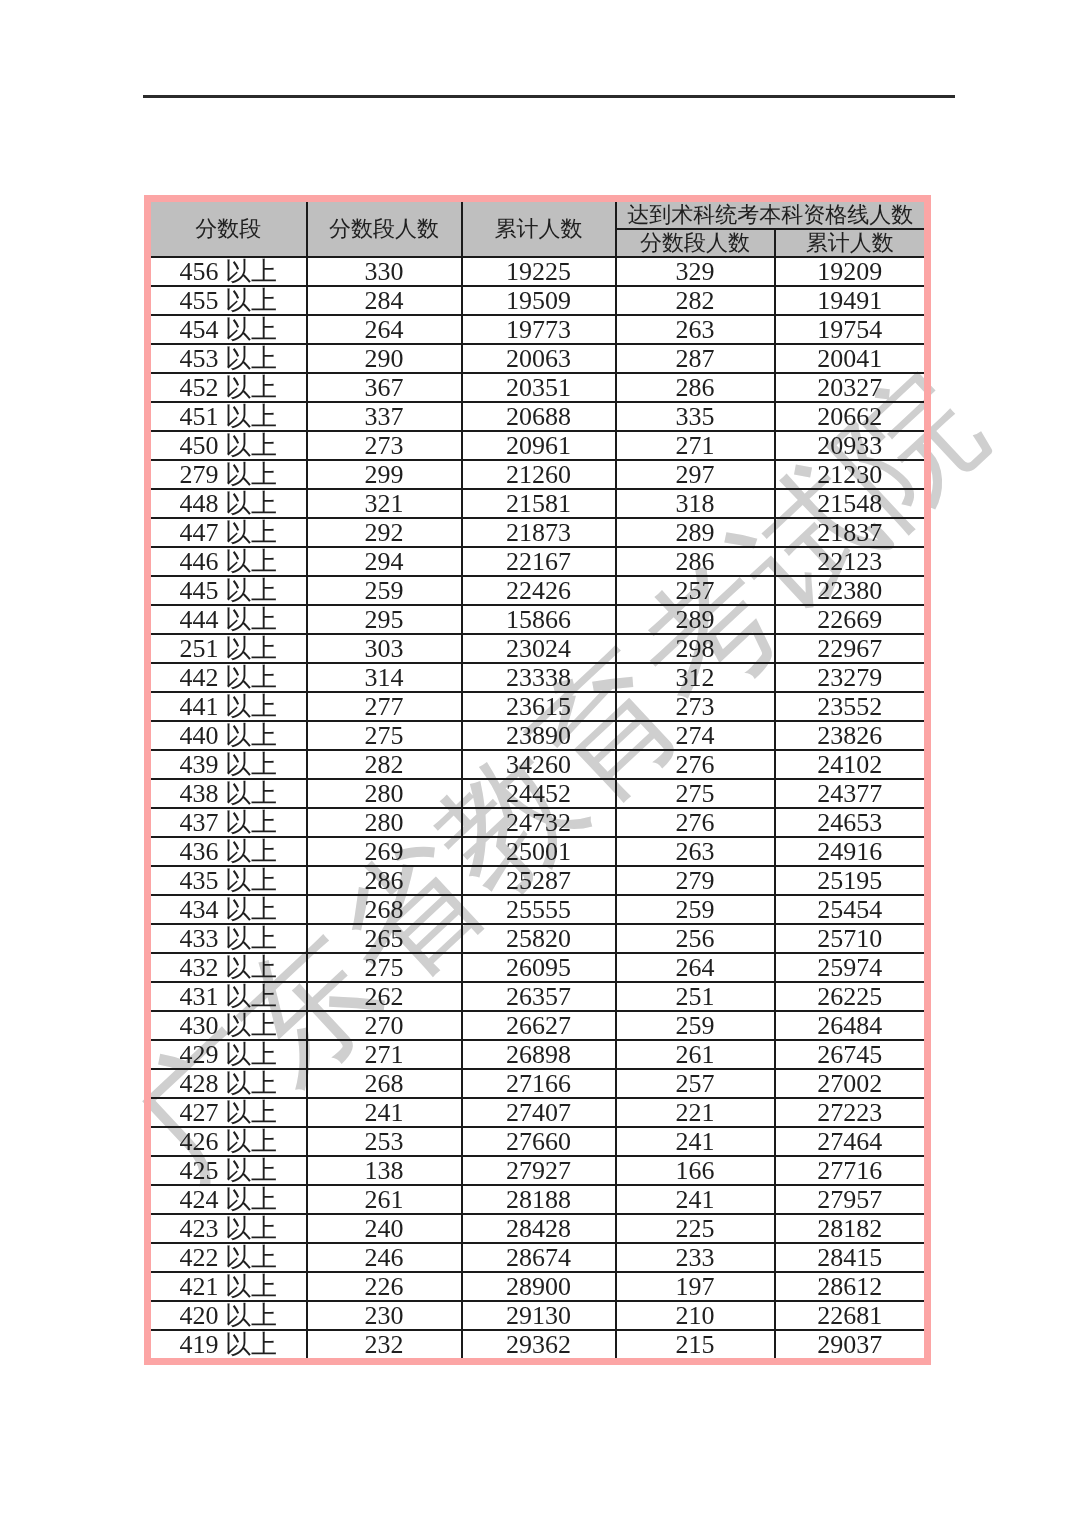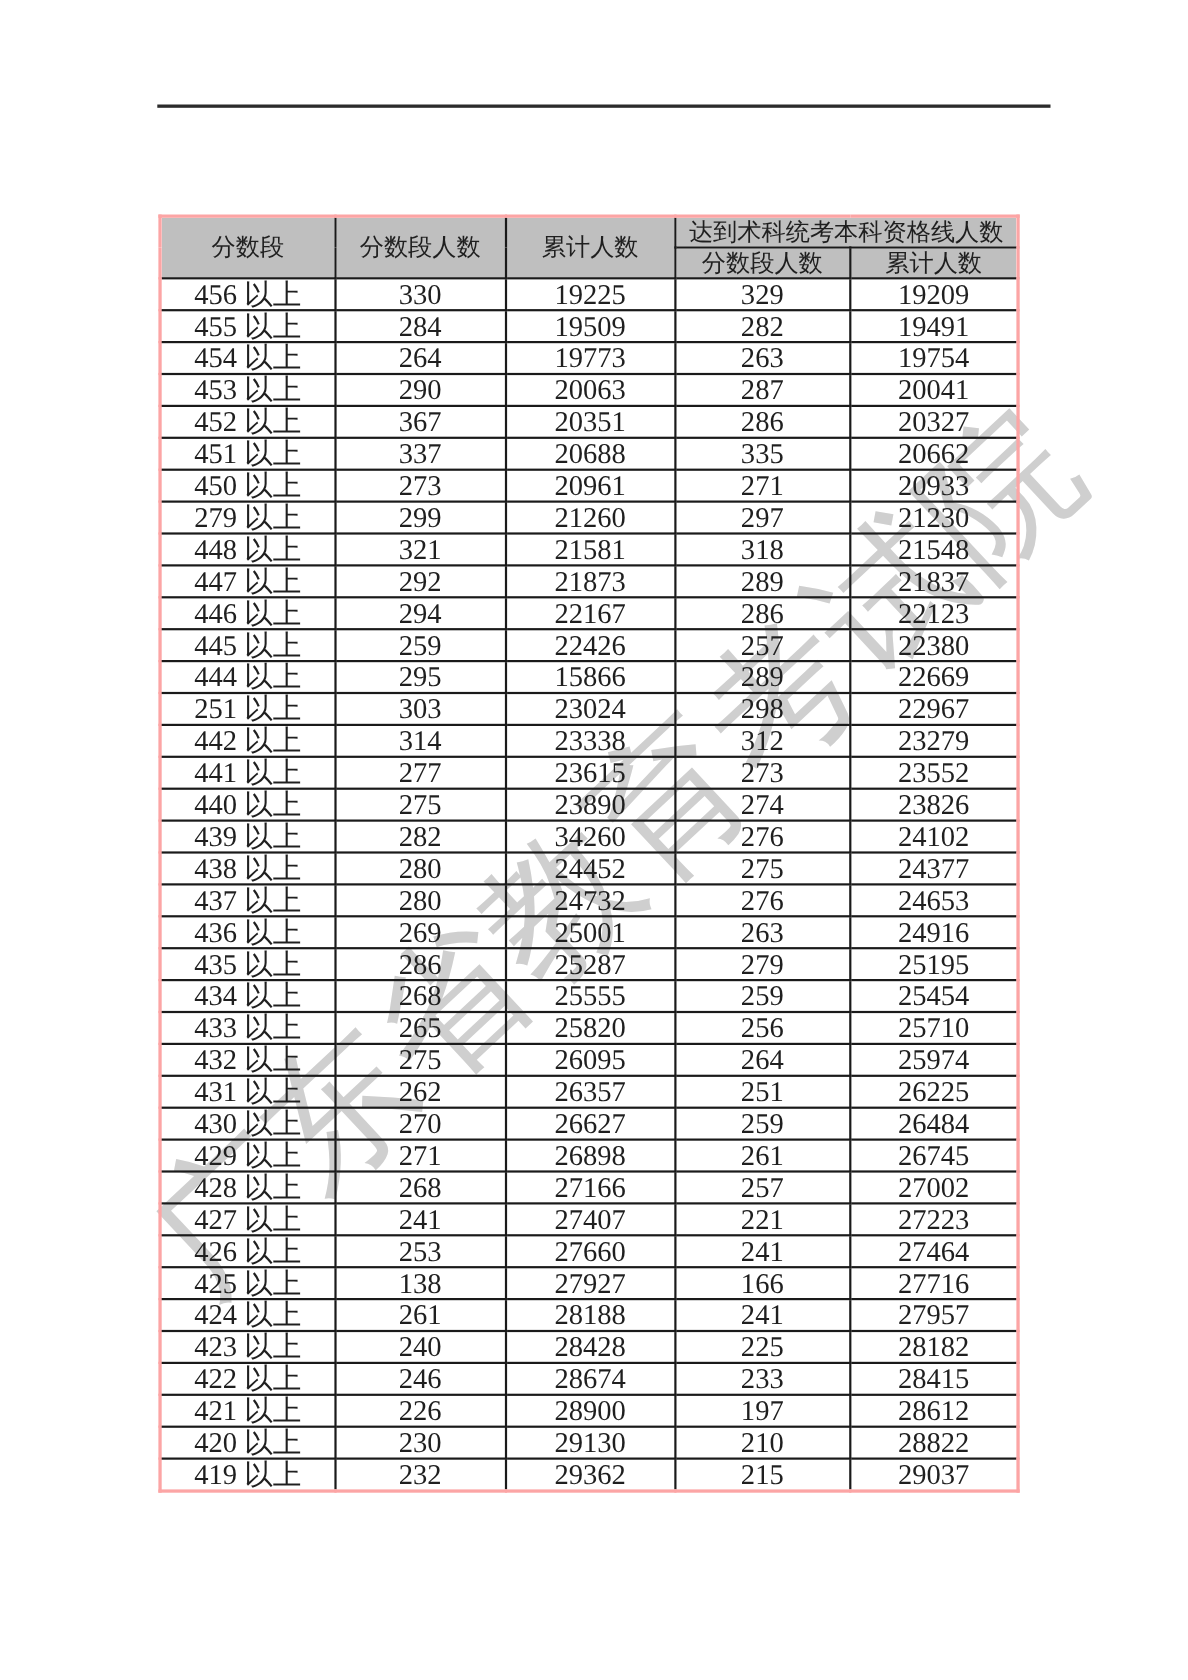--- a/index.html
+++ b/index.html
@@ -58,21 +58,21 @@
     height: 26px;
     line-height: 26px;
   }
   .score-table thead tr.group-row th { height: 26px; }
   .score-table tbody td {
     background: transparent;
     font-size: 26px;
     height: 27px;
     line-height: 27px;
   }
-  .score-table { border: 3px solid #fca5a5; }
+  .score-table { border: 7px solid #fca5a5; }
 </style>
 </head>
 <body>
 
 <div class="page">
 
   <div class="top-rule"></div>
 
   <div class="watermark">广东省教育考试院</div>
 
@@ -347,21 +347,21 @@
           <td>226</td>
           <td>28900</td>
           <td>197</td>
           <td>28612</td>
         </tr>
         <tr>
           <td>420 以上</td>
           <td>230</td>
           <td>29130</td>
           <td>210</td>
-          <td>28822</td>
+          <td>22681</td>
         </tr>
         <tr>
           <td>419 以上</td>
           <td>232</td>
           <td>29362</td>
           <td>215</td>
           <td>29037</td>
         </tr>
       </tbody>
   </table>

